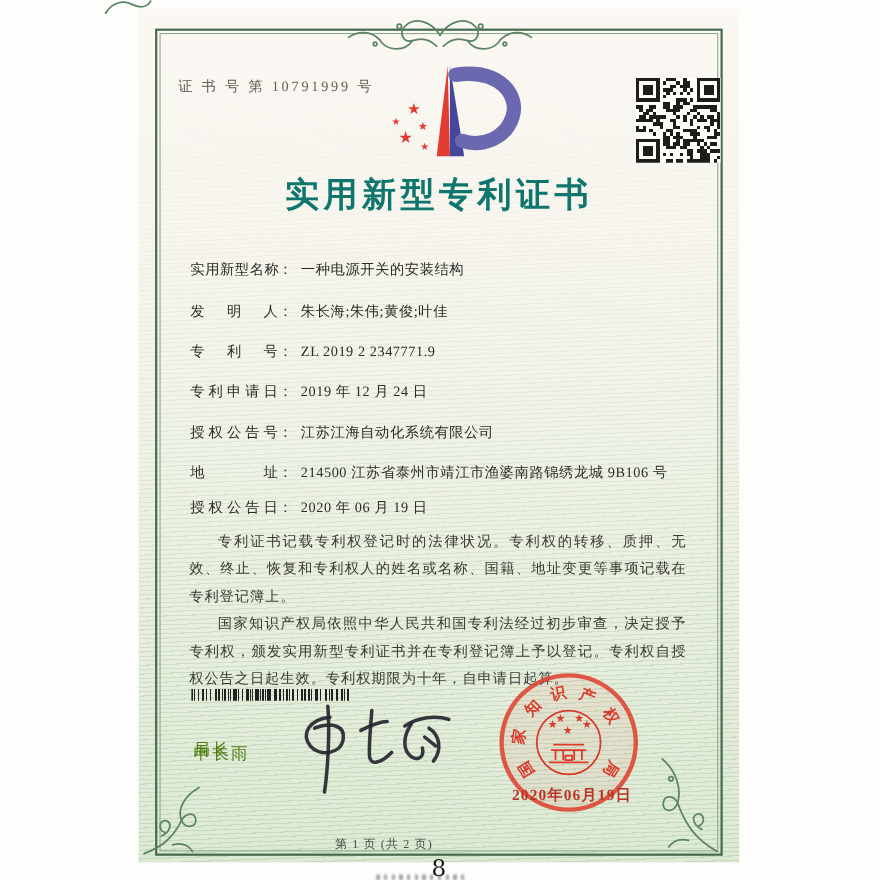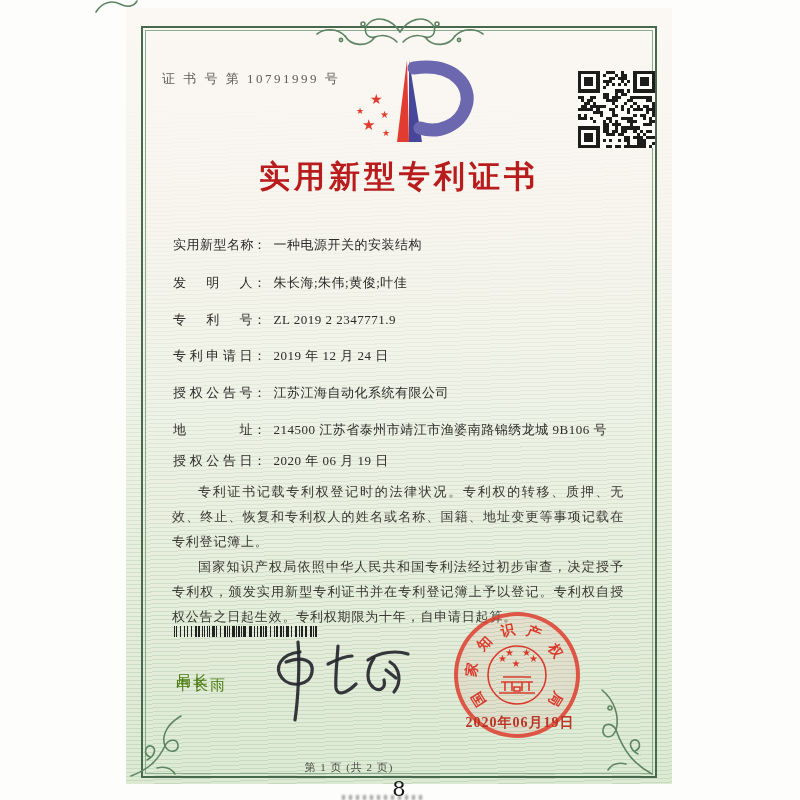--- a/index.html
+++ b/index.html
@@ -12,21 +12,21 @@
     -webkit-mask-image:linear-gradient(to bottom,rgba(0,0,0,0) 6%,rgba(0,0,0,0.4) 42%,#000 78%);
     mask-image:linear-gradient(to bottom,rgba(0,0,0,0) 6%,rgba(0,0,0,0.4) 42%,#000 78%);}
   .frame-outer{position:absolute;left:141px;top:26px;width:512px;height:748px;border:2px solid #47694d;}
   .frame-inner{position:absolute;inset:2px;border:1px solid #8aab8d;}
   .ornament{position:absolute;pointer-events:none;}
   .ornament path,.ornament circle{stroke:#5d8463;fill:none;stroke-width:1.6;stroke-linecap:round;}
   .cert-no{position:absolute;left:162px;top:70px;font-size:13px;letter-spacing:2.5px;color:#605d55;}
   .logo{position:absolute;left:344px;top:56px;}
   .qr{position:absolute;left:578px;top:71px;width:77px;height:77px;background:#fdfdfa;}
   .title{position:absolute;left:141px;top:156px;width:516px;text-align:center;
-         font-size:31px;font-weight:600;letter-spacing:4px;color:#b91c1c;}
+         font-size:31px;font-weight:600;letter-spacing:4px;color:#0f766e;}
   .fld{position:absolute;left:173px;font-size:13px;color:#2c2b27;white-space:nowrap;letter-spacing:0.5px;}
   .flabel{display:inline-block;width:80px;text-align:justify;text-align-last:justify;-moz-text-align-last:justify;}
   .fvalue{margin-left:7px;}
   .grant2{position:absolute;left:224px;top:0;}
   .paras{position:absolute;left:172px;top:479px;width:452px;font-size:13px;color:#3a3833;
          line-height:25px;letter-spacing:0.8px;text-align:justify;}
   .paras p{margin:0;text-indent:2em;}
   .barcode{position:absolute;left:174px;top:626px;}
   .director{position:absolute;left:176px;font-size:15px;letter-spacing:2px;color:#4d7c0f;}
   .signature{position:absolute;left:262px;top:634px;}

